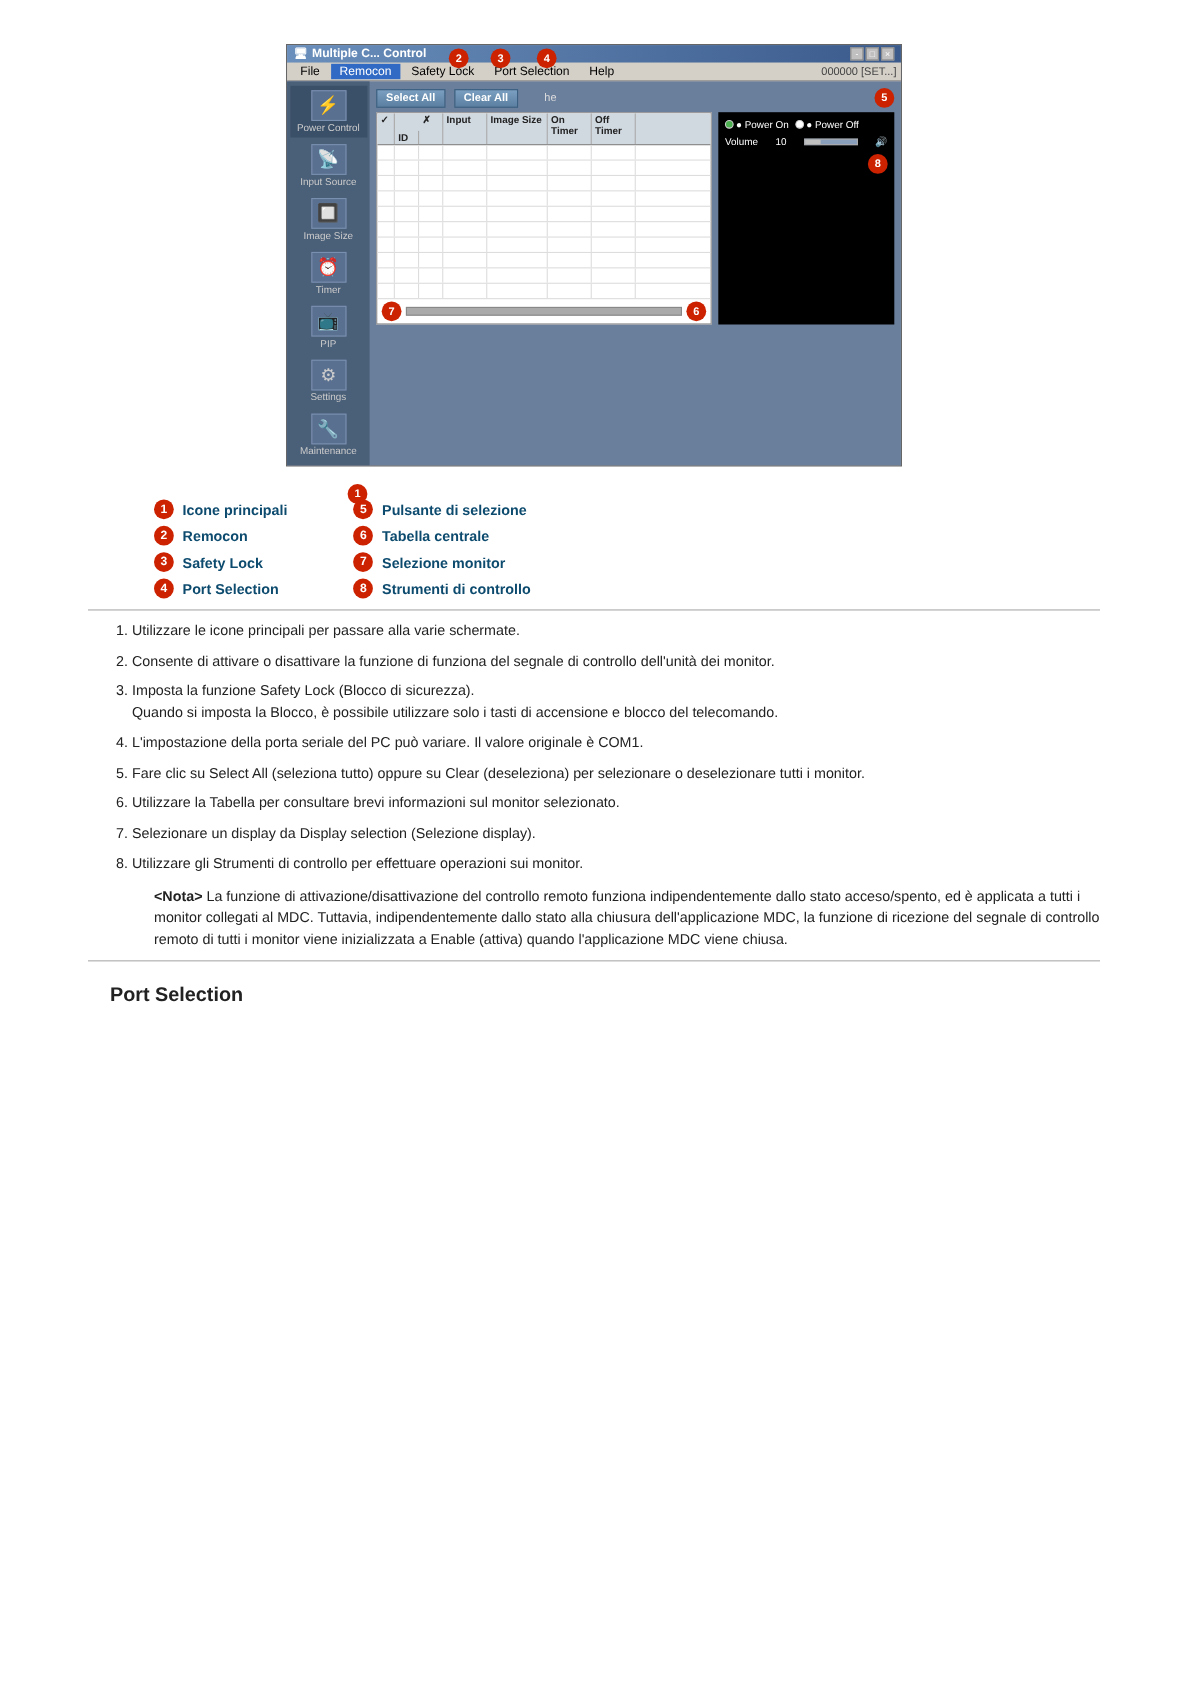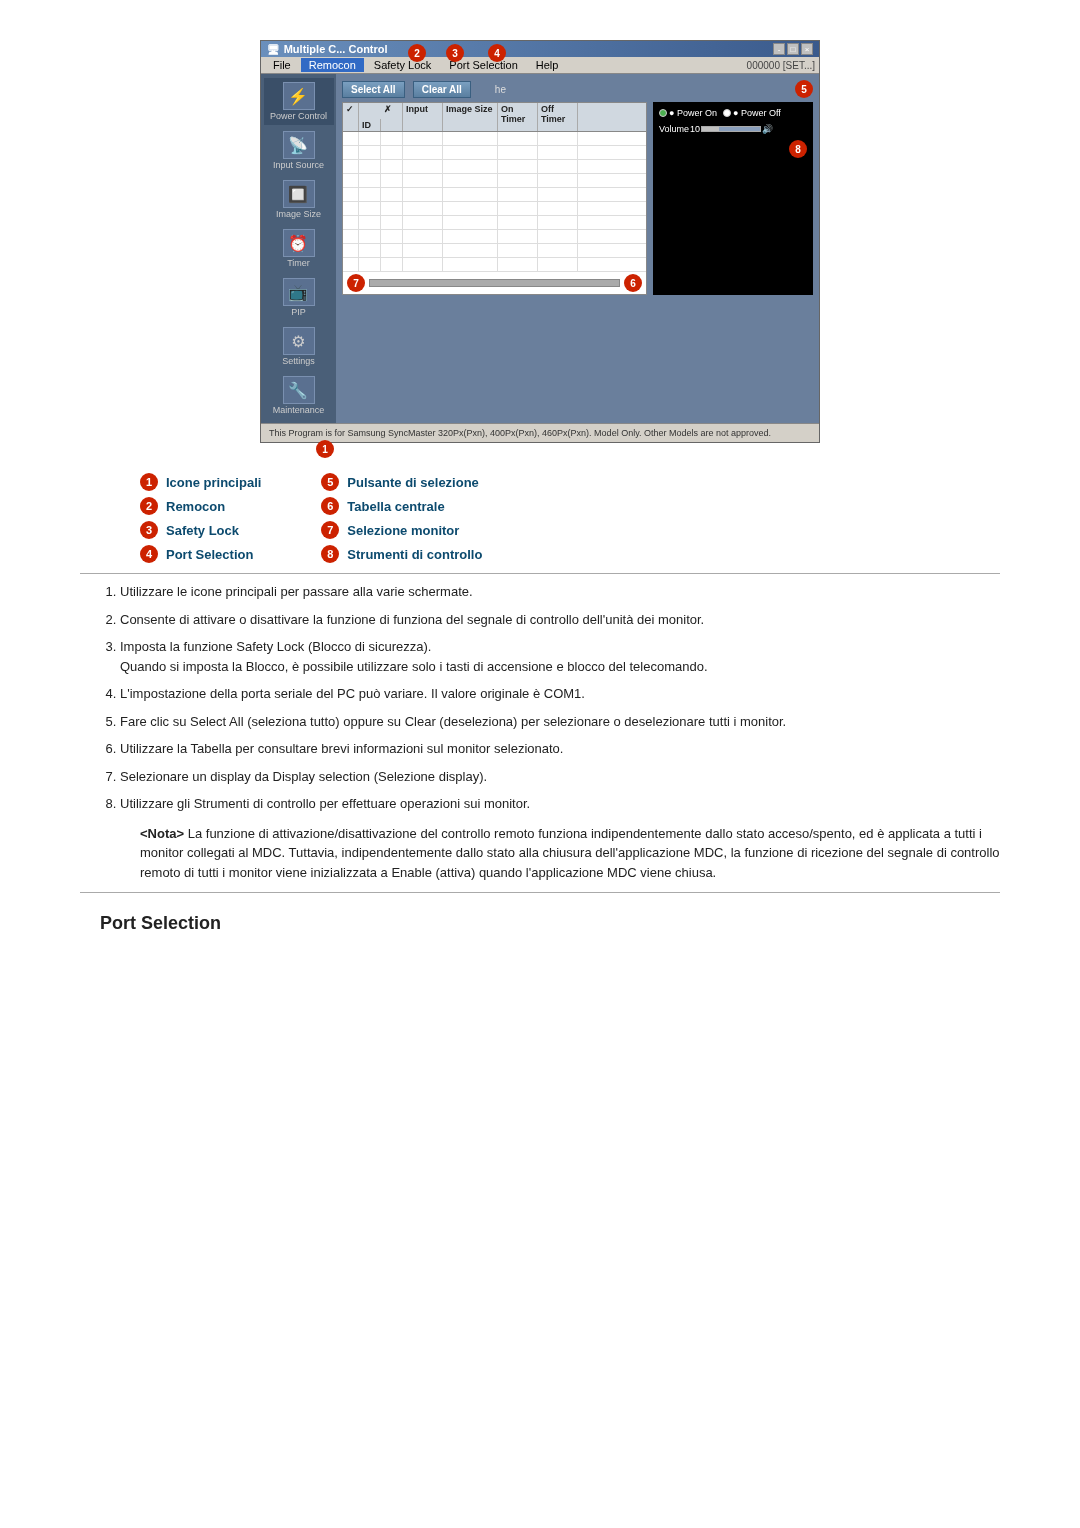--- a/index.html
+++ b/index.html
@@ -250,21 +250,21 @@
       background: #fff;
     }
 
     .radio-circle.selected {
       background: #4CAF50;
     }
 
     .volume-row {
       display: flex;
       align-items: center;
-      gap: 1px;
+      gap: 16px;
       font-size: 9px;
       color: #fff;
     }
 
     .volume-slider {
       width: 60px;
       height: 6px;
       background: #8a9fbc;
       border: 1px solid #aaa;
       position: relative;
@@ -575,23 +575,20 @@
             </div>
 
             <div style="display:flex;justify-content:flex-end;">
               <div style="width:18px;height:18px;border-radius:50%;background:#cc2200;color:white;font-size:10px;font-weight:bold;display:flex;align-items:center;justify-content:center;">8</div>
             </div>
           </div>
         </div>
       </div>
     </div>
 
-    <div class="status-bar">
-      <span>This Program is for Samsung SyncMaster 320Px(Pxn), 400Px(Pxn), 460Px(Pxn). Model Only. Other Models are not approved.</span>
-    </div>
   </div>
 
   <div style="position:absolute;top:4px;left:148px;width:18px;height:18px;border-radius:50%;background:#cc2200;color:white;font-size:10px;font-weight:bold;display:flex;align-items:center;justify-content:center;">2</div>
 
   <div style="position:absolute;top:4px;left:186px;width:18px;height:18px;border-radius:50%;background:#cc2200;color:white;font-size:10px;font-weight:bold;display:flex;align-items:center;justify-content:center;">3</div>
 
   <div style="position:absolute;top:4px;left:228px;width:18px;height:18px;border-radius:50%;background:#cc2200;color:white;font-size:10px;font-weight:bold;display:flex;align-items:center;justify-content:center;">4</div>
 </div>
 
 <div class="legend-section">

